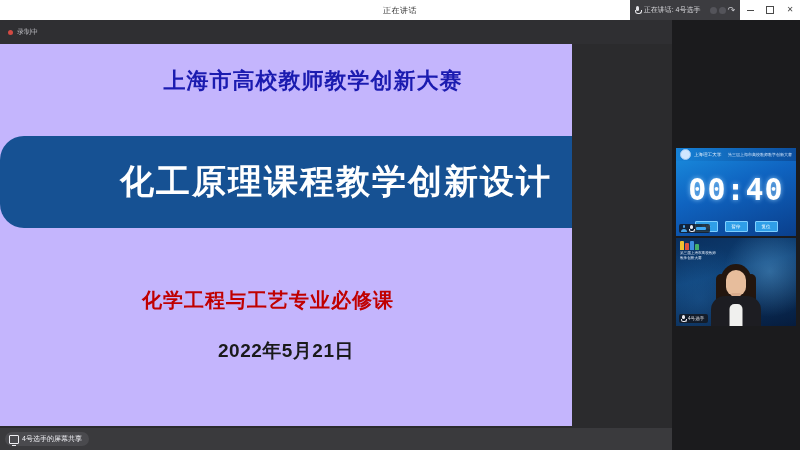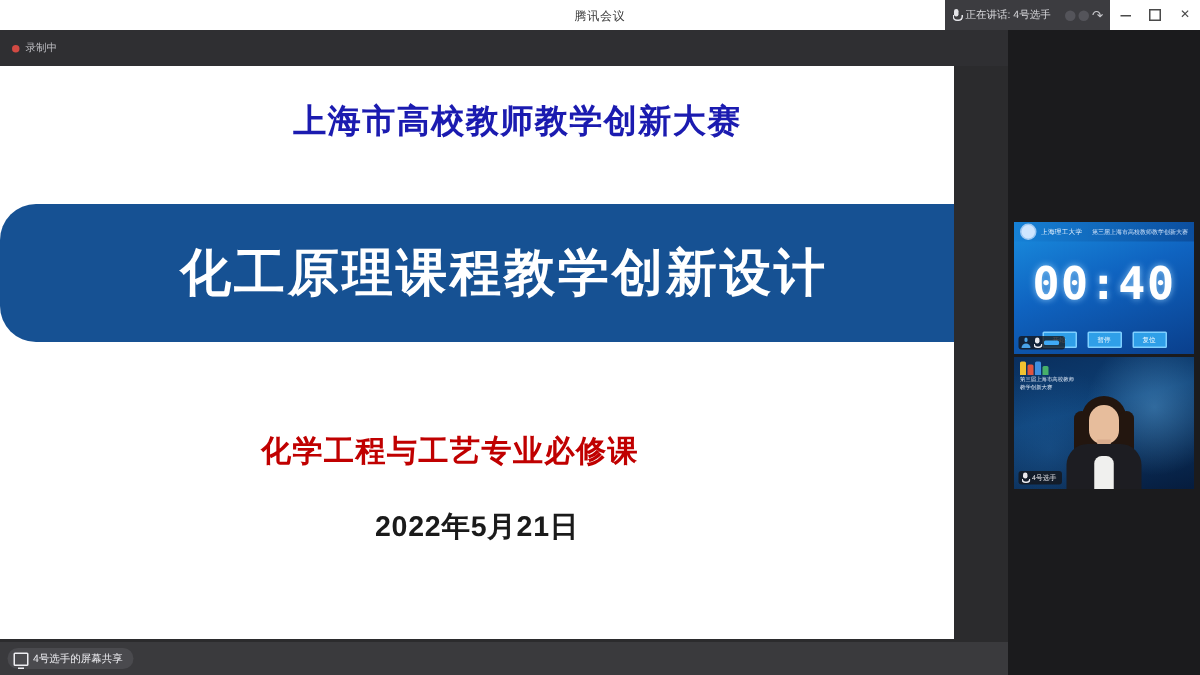--- a/index.html
+++ b/index.html
@@ -140,22 +140,22 @@
   }
   .rec-text {
     font-size: 7px;
     color: #bdbdc2;
   }
 
   
   .slide {
     position: absolute;
     left: 0; top: 44px;
-    width: 636px; height: 382px;
-    background: #ffffff;
+    width: 572px; height: 382px;
+    background: #c4b5fd;
     overflow: hidden;
     z-index: 10;
   }
   .slide-subheading {
     position: absolute;
     left: 0; right: 0;
     top: 22px;
     text-align: center;
     font-size: 22px;
     font-weight: bold;
@@ -494,21 +494,21 @@
     background: #1b1b1d;
     z-index: 26;
   }
 </style>
 </head>
 <body>
 
 <div id="app">
 
   <div class="titlebar">
-    <div class="titlebar-center">腾讯会议</div>
+    <div class="titlebar-center">正在讲话</div>
     <div class="titlebar-right">
       <div class="speaking-chip">
         <span class="mic-glyph"></span>
         <span>正在讲话: 4号选手</span>
       </div>
       <div class="wave-icons">
         <span class="wave-dot"></span>
         <span class="wave-dot"></span>
         <span class="reply-arrow">↶</span>
       </div>

